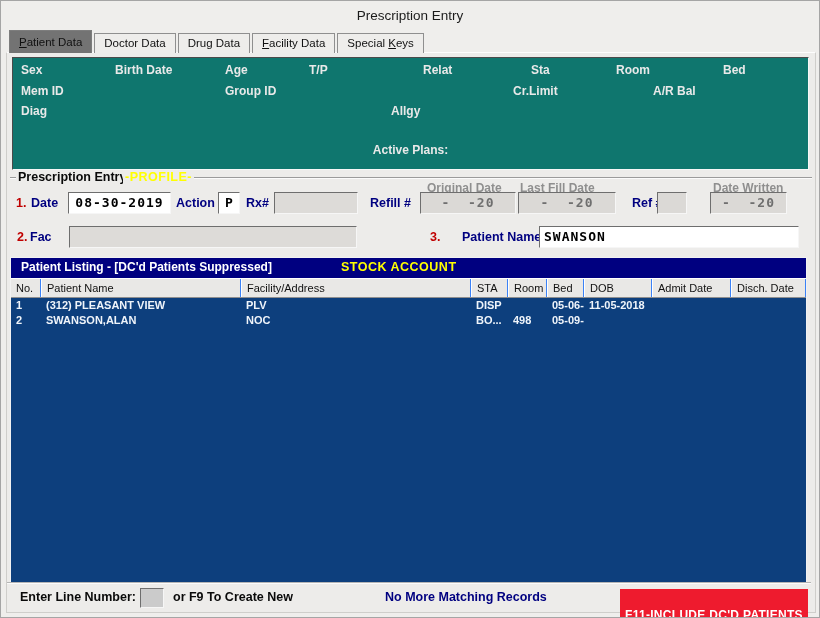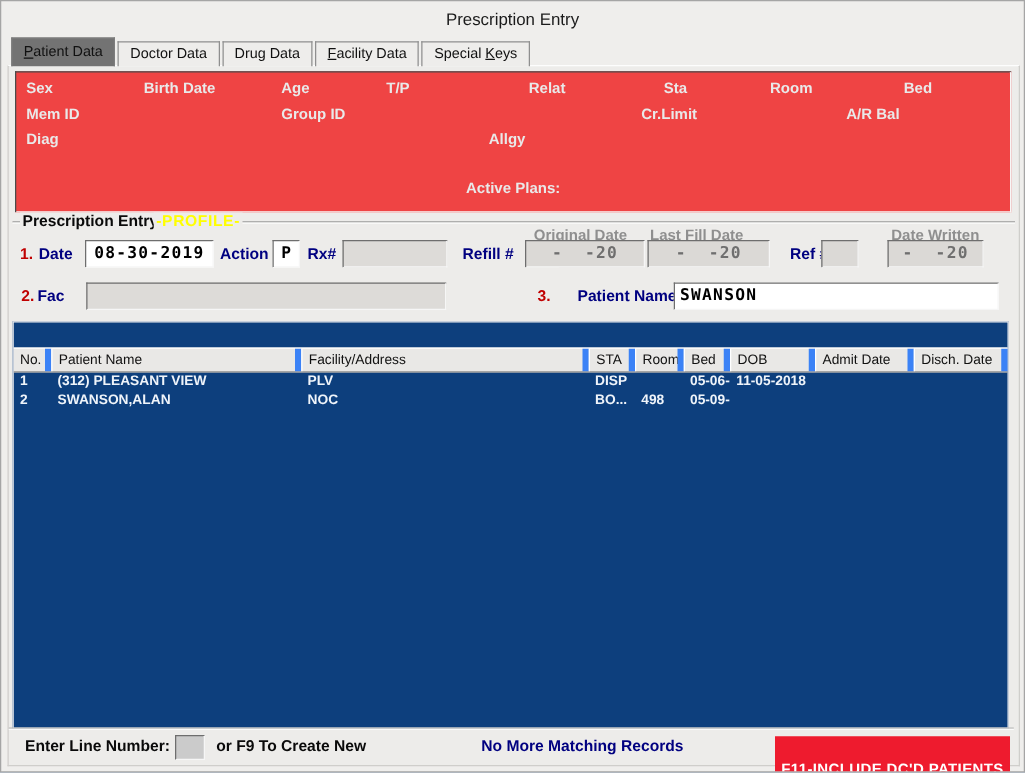--- a/index.html
+++ b/index.html
@@ -32,21 +32,21 @@
   
   .tabpage {
     position:absolute; top:51px; left:5px; width:810px; height:561px;
     background:#EDECEA; border:1px solid #cfcecb;
     border-top:1px solid #fdfdfd;
   }
 
   
   .bluepanel {
     position:absolute; top:4px; left:5px; width:797px; height:113px;
-    background:#ef4444;
+    background:#0f766e;
     border:1px solid; border-color:#4a4a4a #f7f7f7 #f7f7f7 #4a4a4a;
   }
   .blbl { position:absolute; color:#E9E9E9; font-weight:bold; font-size:12px; white-space:nowrap; }
   .ap { left:0; right:0; text-align:center; }
 
   
   .groupline { position:absolute; top:124px; left:3px; width:802px; height:2px;
     border-top:1px solid #9B9B9B; border-bottom:1px solid #FBFBFB; }
   .grouplabel { position:absolute; top:117px; left:9px; background:#EDECEA; padding:0 5px 0 2px;
     font-weight:bold; font-size:12.5px; color:#0a0a0a; }
@@ -80,21 +80,21 @@
   .account   { position:absolute; left:330px; top:2px; color:#FFFF00; font-weight:bold; font-size:12.5px; letter-spacing:.5px; }
 
   .gridcols { display:grid; grid-template-columns:30px 200px 230px 37px 39px 37px 68px 79px 1fr; }
 
   .colheader {
     position:absolute; top:20px; left:0; right:0; height:20px;
     background:#E9E8E6; border-top:1px solid #fff; border-bottom:1px solid #8E8E8E;
   }
   .colheader .hc {
     height:18px; line-height:18px; font-size:11px; color:#111;
-    border-right:5px solid #3b82f6; border-left:1px solid #fff;
+    border-right:1px solid #3b82f6; border-left:1px solid #fff;
     padding-left:5px; overflow:hidden; white-space:nowrap;
   }
   .colheader .hc:first-child { border-left:none; }
 
   .tbody { position:absolute; top:40px; left:0; right:0; bottom:0; }
   .trow { height:15px; cursor:default; }
   .trow .tc {
     font-size:11px; font-weight:bold; color:#EFF4FA; line-height:15px;
     padding-left:5px; white-space:nowrap; overflow:hidden;
   }
@@ -134,21 +134,21 @@
       <span class="blbl" style="left:212px;top:5px;">Age</span>
       <span class="blbl" style="left:296px;top:5px;">T/P</span>
       <span class="blbl" style="left:410px;top:5px;">Relat</span>
       <span class="blbl" style="left:518px;top:5px;">Sta</span>
       <span class="blbl" style="left:603px;top:5px;">Room</span>
       <span class="blbl" style="left:710px;top:5px;">Bed</span>
 
       <span class="blbl" style="left:8px;  top:26px;">Mem ID</span>
       <span class="blbl" style="left:212px;top:26px;">Group ID</span>
       <span class="blbl" style="left:500px;top:26px;">Cr.Limit</span>
-      <span class="blbl" style="left:664px;top:26px;">A/R Bal</span>
+      <span class="blbl" style="left:640px;top:26px;">A/R Bal</span>
 
       <span class="blbl" style="left:8px;  top:46px;">Diag</span>
       <span class="blbl" style="left:378px;top:46px;">Allgy</span>
 
       <span class="blbl ap" style="top:85px;">Active Plans:</span>
     </div>
 
     <div class="groupline"></div>
     <span class="grouplabel">Prescription Entry</span>
     <span class="profilelabel">-PROFILE-</span>
@@ -180,20 +180,24 @@
 
     <span class="rednum" style="left:10px; top:177px;">2.</span>
     <span class="navylbl" style="left:23px; top:177px;">Fac</span>
     <div class="field dim" style="left:62px; top:173px; width:288px;"></div>
 
     <span class="rednum" style="left:423px;top:177px;">3.</span>
     <span class="navylbl" style="left:455px;top:177px;">Patient Name</span>
     <div class="field" style="left:532px;top:173px; width:260px; padding-left:4px; letter-spacing:1px;">SWANSON</div>
 
     <div class="listing">
+      <div class="listhead">
+        <span class="listtitle">Patient Listing - [DC'd Patients Suppressed]</span>
+        <span class="account">STOCK ACCOUNT</span>
+      </div>
 
       <div class="colheader gridcols">
         <div class="hc">No.</div>
         <div class="hc">Patient Name</div>
         <div class="hc">Facility/Address</div>
         <div class="hc">STA</div>
         <div class="hc">Room</div>
         <div class="hc">Bed</div>
         <div class="hc">DOB</div>
         <div class="hc">Admit Date</div>

